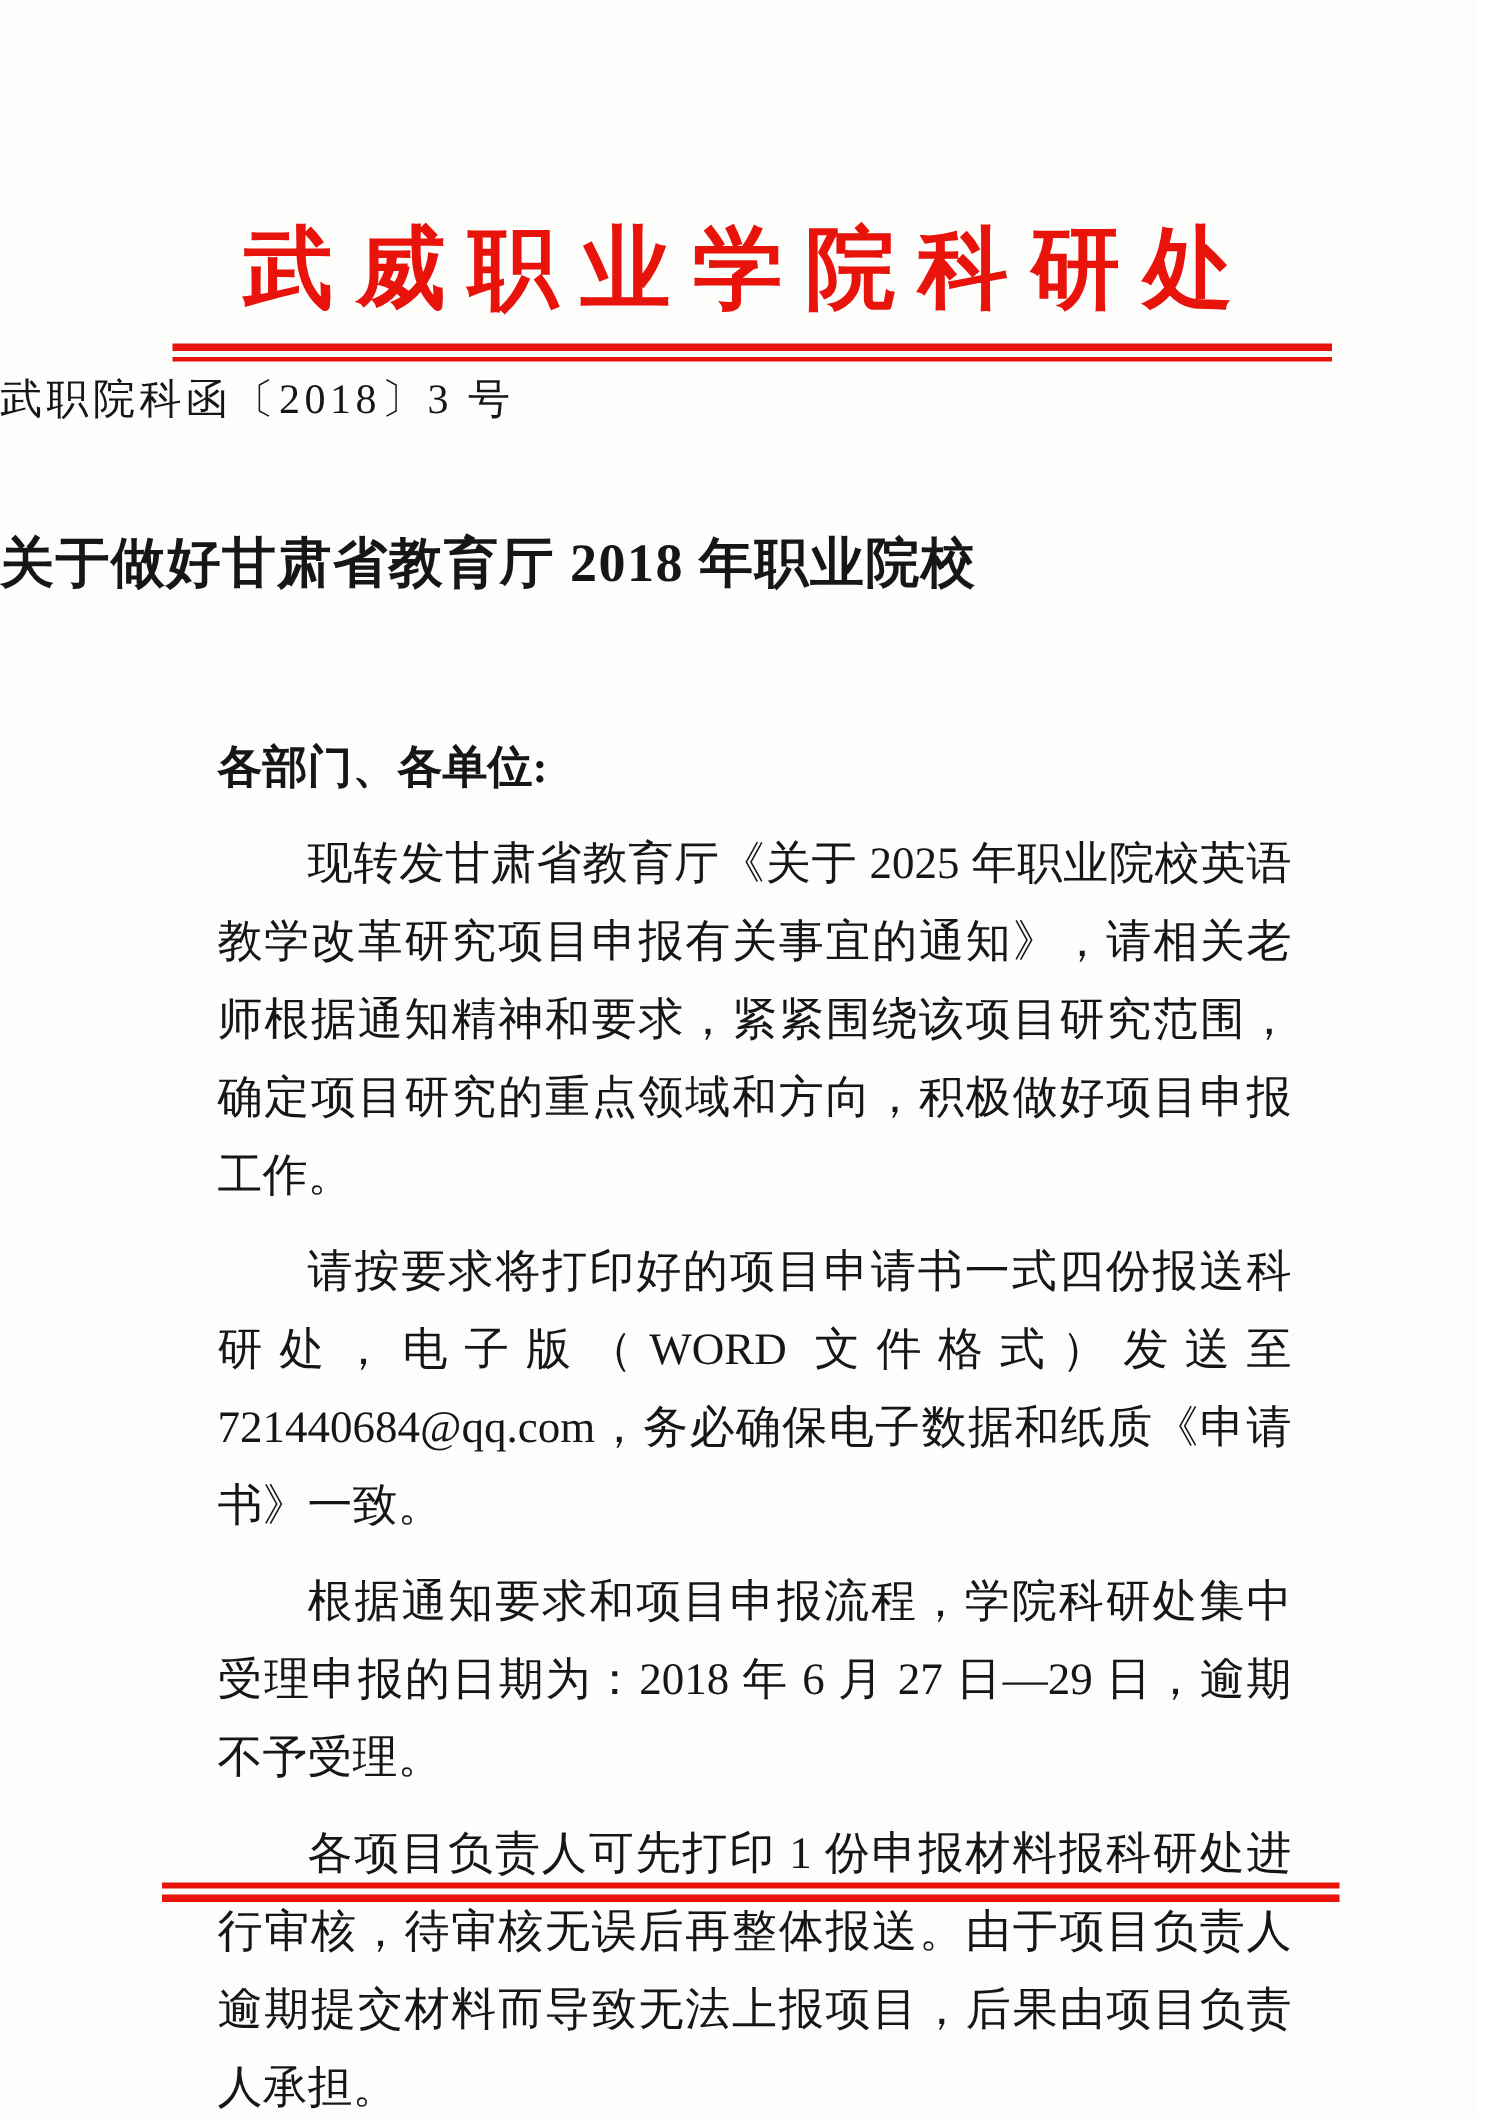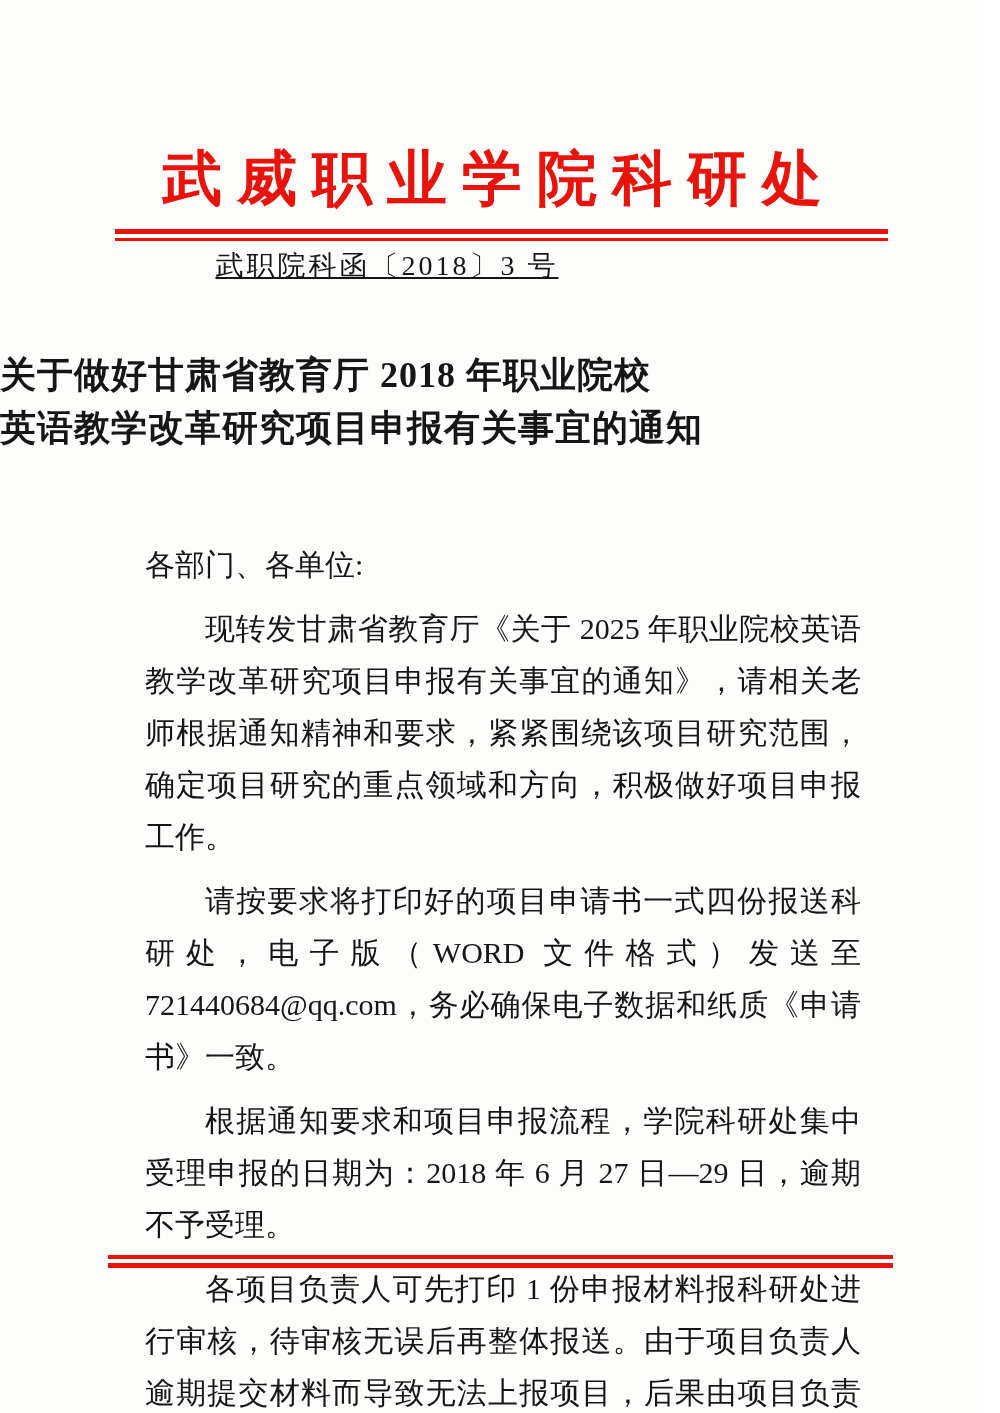--- a/index.html
+++ b/index.html
@@ -38,25 +38,24 @@
     margin-left: 115px;
     width: 773px;
   }
   .double-rule .rule-a { height: 5px; background: var(--accent); }
   .double-rule .rule-gap { height: 4px; }
   .double-rule .rule-b { height: 3px; background: var(--accent); }
 
   .doc-number {
     margin-top: 6px;
     padding-right: 210px;
-    text-align: center;
+    text-align: left;
     font-size: 28px;
     letter-spacing: 3px;
     white-space: nowrap;
-    text-decoration: underline;
   }
 
   
   .doc-title {
     margin-top: 64px;
     text-align: left;
     font-size: 36px;
     font-weight: bold;
     line-height: 53px;
     letter-spacing: 1px;
@@ -65,21 +64,21 @@
 
   
   .doc-body {
     margin-top: 84px;
     padding-left: 145px;
     padding-right: 123px;
     font-size: 30px;
     line-height: 52px;
     text-align: justify;
   }
-  .salutation { text-indent: 0; }
+  .salutation { text-indent: 0; font-weight: bold; }
   .para {
     margin-top: 12px;
     text-indent: 2em;
   }
 
   
   .footer-rule {
     position: absolute;
     left: 108px;
     top: 1255px;
@@ -101,21 +100,20 @@
       <div class="rule-a"></div>
       <div class="rule-gap"></div>
       <div class="rule-b"></div>
     </div>
 
     <div class="doc-number">武职院科函〔2018〕3 号</div>
   </header>
 
   <h2 class="doc-title">
     <span class="title-line">关于做好甘肃省教育厅 2018 年职业院校</span>
-    <span class="title-line">英语教学改革研究项目申报有关事宜的通知</span>
   </h2>
 
   <main class="doc-body">
     <p class="salutation">各部门、各单位:</p>
     <p class="para">现转发甘肃省教育厅《关于 2025 年职业院校英语教学改革研究项目申报有关事宜的通知》，请相关老师根据通知精神和要求，紧紧围绕该项目研究范围，确定项目研究的重点领域和方向，积极做好项目申报工作。</p>
     <p class="para">请按要求将打印好的项目申请书一式四份报送科研处，电子版（WORD 文件格式）发送至 721440684@qq.com，务必确保电子数据和纸质《申请书》一致。</p>
     <p class="para">根据通知要求和项目申报流程，学院科研处集中受理申报的日期为：2018 年 6 月 27 日—29 日，逾期不予受理。</p>
     <p class="para">各项目负责人可先打印 1 份申报材料报科研处进行审核，待审核无误后再整体报送。由于项目负责人逾期提交材料而导致无法上报项目，后果由项目负责人承担。</p>
   </main>
 

